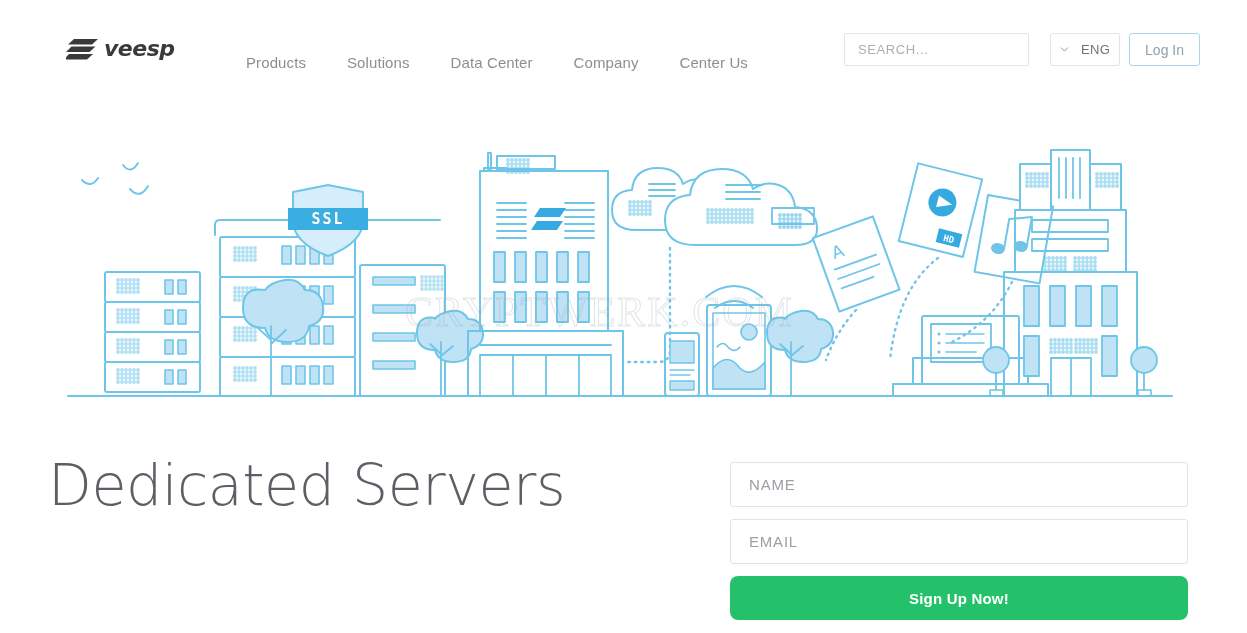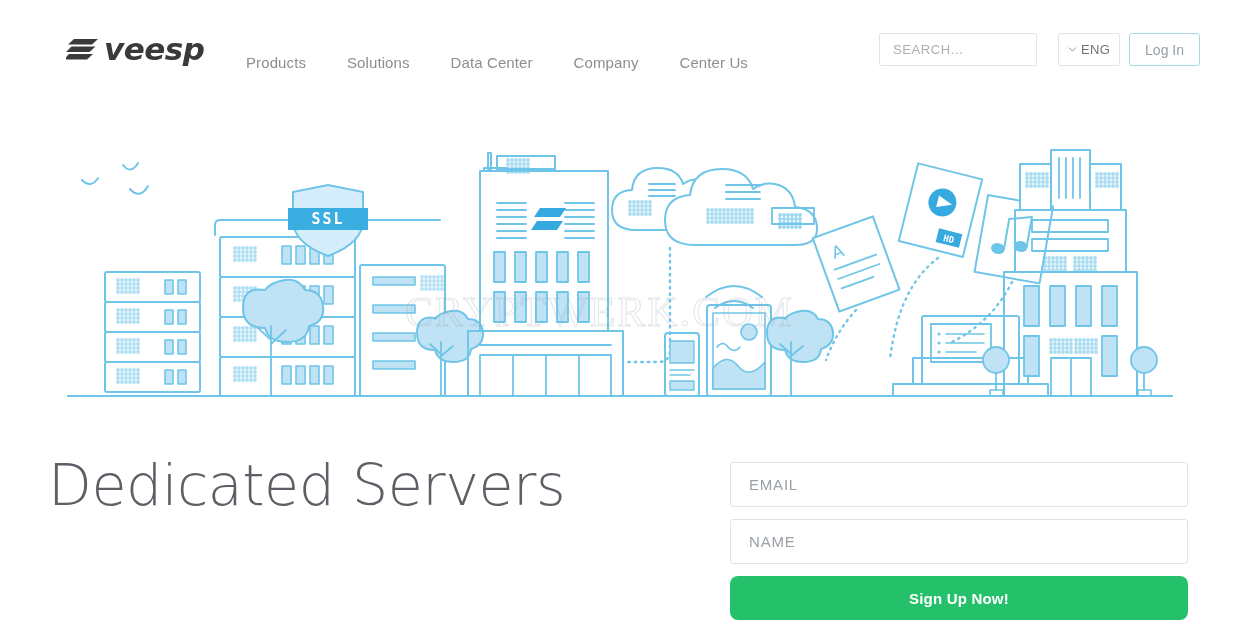--- a/index.html
+++ b/index.html
@@ -41,21 +41,21 @@
     cursor: pointer;
   }
   .logo-mark {
     width: 32px;
     height: 22px;
     margin-right: 6px;
     display: block;
   }
   .logo-text {
     font-family: "DejaVu Sans", sans-serif;
-    font-size: 31px;
+    font-size: 22px;
     font-weight: 700;
     font-style: italic;
     letter-spacing: -0.5px;
     color: #3a3a3a;
     line-height: 1;
   }
 
   .nav {
     position: absolute;
     left: 246px;
@@ -76,21 +76,21 @@
 
   .header-right {
     position: absolute;
     right: 47px;
     top: 33px;
     display: flex;
     align-items: center;
   }
 
   .search-box {
-    width: 158px;
+    width: 185px;
     height: 33px;
     border: 1px solid #e3e6e8;
     border-radius: 2px;
     background: #fff;
     display: flex;
     align-items: center;
     padding: 0 0 0 13px;
     margin-right: 21px;
   }
   .search-box input {
@@ -110,21 +110,21 @@
 
   .lang-select {
     height: 33px;
     min-width: 56px;
     border: 1px solid #e3e6e8;
     border-radius: 2px;
     background: #fff;
     display: flex;
     align-items: center;
     justify-content: center;
-    gap: 4px;
+    gap: 12px;
     padding: 0 9px;
     margin-right: 9px;
     cursor: pointer;
   }
   .lang-label {
     font-size: 13px;
     color: #6c7378;
     letter-spacing: 0.3px;
   }
   .chev {
@@ -629,22 +629,22 @@
   <div class="watermark">
     <div class="watermark-text">CRYPTWERK.COM</div>
   </div>
 
   <h1 class="headline">
     <span>Dedicated Servers</span><br>
   </h1>
 
   <form class="signup-form">
     <div class="field">
-      <input type="text" placeholder="EMAIL" style="">
+      <input type="text" placeholder="NAME" style="">
     </div>
     <div class="field">
-      <input type="text" placeholder="NAME" style="">
+      <input type="text" placeholder="EMAIL" style="">
     </div>
     <button class="signup-btn">Sign Up Now!</button>
     <div class="signup-note">Sign up now and get free trial</div>
   </form>
 
 </div>
 
 </body></html>

